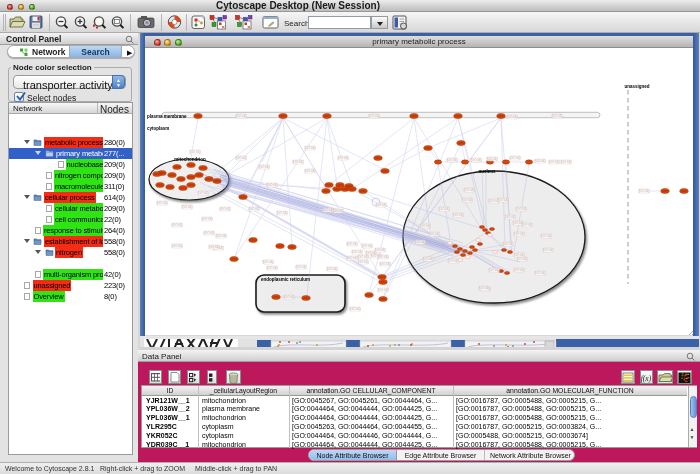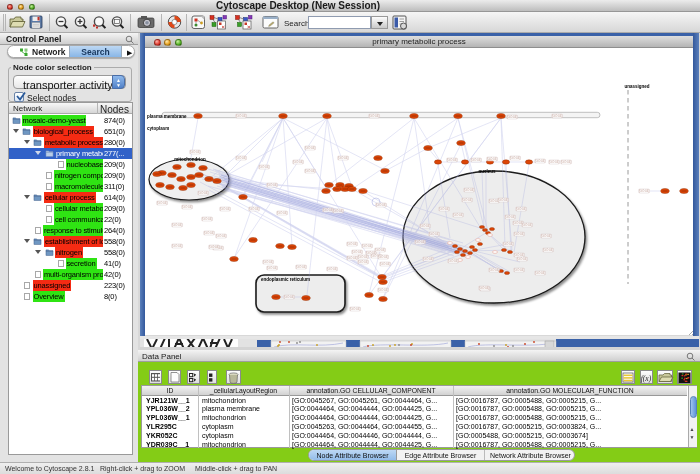--- a/index.html
+++ b/index.html
@@ -60,21 +60,21 @@
 #nwtop{position:absolute;left:0;top:0;width:559px;height:3px;background:#3a61a8;}
 #nwleft{position:absolute;left:0;top:0;width:5px;height:311px;background:linear-gradient(90deg,#5b80bc,#33589c);}
 #nwright{position:absolute;left:553px;top:0;width:6px;height:303px;background:linear-gradient(90deg,#33589c,#5b80bc);}
 #nwtitle{position:absolute;left:5px;top:3px;width:548px;height:12px;background:linear-gradient(#dedede,#b4b4b4);border-bottom:1px solid #8e8e8e;}
 #nwtitle .t{position:absolute;width:100%;text-align:center;font-size:8px;line-height:12px;color:#222;}
 #nwcanvas{position:absolute;left:5px;top:15px;width:548px;height:287px;background:#fff;}
 
 #strip{position:absolute;left:2px;top:303px;width:559px;height:11px;background:#e6e6e6;overflow:hidden;}
 #stripgap{position:absolute;left:0px;top:314px;width:561px;height:3px;background:#d4d4d4;}
 
-#dpanel{position:absolute;left:0px;top:317px;width:562px;height:112px;background:#84cc16;}
+#dpanel{position:absolute;left:0px;top:317px;width:562px;height:112px;background:#be185d;}
 #dphead{position:absolute;left:0;top:0;width:562px;height:12px;background:linear-gradient(#f4f4f4,#cfcfcf);border-bottom:1px solid #9e9e9e;}
 #dphead span{font-size:8px;color:#1a1a1a;position:absolute;left:4px;top:1.5px;}
 .dbtn{position:absolute;top:20px;height:14px;background:linear-gradient(#fdfdfd,#dedede);border:1px solid #8a8a8a;}
 
 #dtable{position:absolute;left:3px;top:35px;width:556px;height:63px;background:#fff;border:1px solid #9a9a9a;}
 #dthead{position:absolute;left:0;top:0;width:545px;height:9.5px;background:linear-gradient(#f2f2f2,#d2d2d2);border-bottom:1px solid #999;}
 #dthead div{position:absolute;top:1px;font-size:6.8px;color:#111;text-align:center;}
 .dcol{position:absolute;top:0;width:1px;height:62px;background:#c0c0c0;}
 .drow{position:absolute;font-size:7px;color:#000;white-space:nowrap;height:8.8px;line-height:8.8px;}
 .drow b{font-weight:bold;}
@@ -207,37 +207,20 @@
           <path d="M2 5 L5 8.5 L10 1.5" fill="none" stroke="#2a5a9a" stroke-width="1.8"></path>
         </svg>
       </div>
 <span id="cboxlbl">Select nodes</span>
 <div id="nlist">
         <div id="nlhead">
           <span class="h1">Network</span>
           <div class="sep"></div>
           <span class="h2">Nodes</span>
         </div>
-<div class="trow" style="top:11.5px">
-<svg class="fold" style="left:2.6px" width="9" height="8" viewBox="0 0 9 8">
-            <path d="M0.5 2.5 L0.5 1 L3.5 1 L4.2 2 L8.5 2 L8.5 2.5 Z" fill="#6f97c2" stroke="#40608c" stroke-width="0.6"></path>
-            <rect x="0.5" y="2.5" width="8" height="4.8" fill="#6f97c2" stroke="#40608c" stroke-width="0.6"></rect>
-          </svg>
-<span class="nm hlg" style="left:12.6px;max-width:81.4px;overflow:hidden">mosaic-demo-yeast</span>
-<span class="num">874(0)</span>
-</div>
-<div class="trow" style="top:22.5px">
-<div class="tri" style="left:4.0px;border-top-color:#555"></div>
-<svg class="fold" style="left:13.4px" width="9" height="8" viewBox="0 0 9 8">
-            <path d="M0.5 2.5 L0.5 1 L3.5 1 L4.2 2 L8.5 2 L8.5 2.5 Z" fill="#6f97c2" stroke="#40608c" stroke-width="0.6"></path>
-            <rect x="0.5" y="2.5" width="8" height="4.8" fill="#6f97c2" stroke="#40608c" stroke-width="0.6"></rect>
-          </svg>
-<span class="nm hlr" style="left:23.8px;max-width:70.2px;overflow:hidden">biological_process</span>
-<span class="num">651(0)</span>
-</div>
 <div class="trow" style="top:33.5px">
 <div class="tri" style="left:15.0px;border-top-color:#555"></div>
 <svg class="fold" style="left:24px" width="9" height="8" viewBox="0 0 9 8">
             <path d="M0.5 2.5 L0.5 1 L3.5 1 L4.2 2 L8.5 2 L8.5 2.5 Z" fill="#6f97c2" stroke="#40608c" stroke-width="0.6"></path>
             <rect x="0.5" y="2.5" width="8" height="4.8" fill="#6f97c2" stroke="#40608c" stroke-width="0.6"></rect>
           </svg>
 <span class="nm hlr" style="left:35px;max-width:59px;overflow:hidden">metabolic process</span>
 <span class="num">280(0)</span>
 </div>
 <div class="trow selrow" style="top:44.5px">
@@ -298,25 +281,20 @@
 <span class="num">558(0)</span>
 </div>
 <div class="trow" style="top:143.5px">
 <div class="tri" style="left:26.0px;border-top-color:#555"></div>
 <svg class="fold" style="left:36px" width="9" height="8" viewBox="0 0 9 8">
             <path d="M0.5 2.5 L0.5 1 L3.5 1 L4.2 2 L8.5 2 L8.5 2.5 Z" fill="#6f97c2" stroke="#40608c" stroke-width="0.6"></path>
             <rect x="0.5" y="2.5" width="8" height="4.8" fill="#6f97c2" stroke="#40608c" stroke-width="0.6"></rect>
           </svg>
 <span class="nm hlr" style="left:46px;max-width:48px;overflow:hidden">nitrogen</span>
 <span class="num">558(0)</span>
-</div>
-<div class="trow" style="top:154.5px">
-<div class="doc" style="left:48.5px"></div>
-<span class="nm hlg" style="left:56.5px;max-width:37.5px;overflow:hidden">secretion</span>
-<span class="num">41(0)</span>
 </div>
 <div class="trow" style="top:165.5px">
 <div class="doc" style="left:26px"></div>
 <span class="nm hlg" style="left:34px;max-width:60px;overflow:hidden">multi-organism pro</span>
 <span class="num">42(0)</span>
 </div>
 <div class="trow" style="top:176.5px">
 <div class="doc" style="left:15px"></div>
 <span class="nm hlr" style="left:23.5px;max-width:70.5px;overflow:hidden">unassigned</span>
 <span class="num">223(0)</span>

